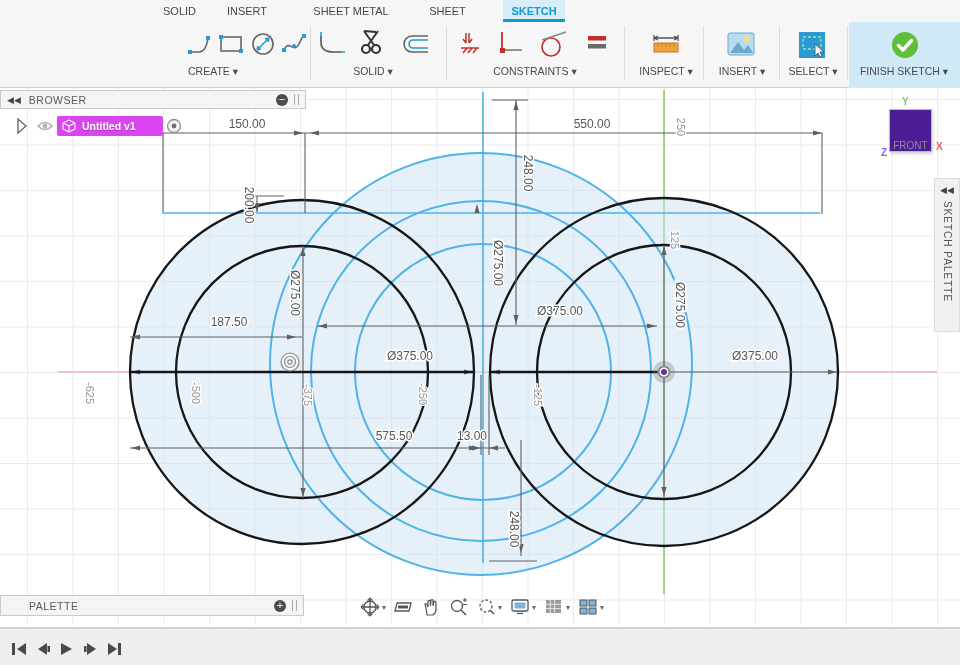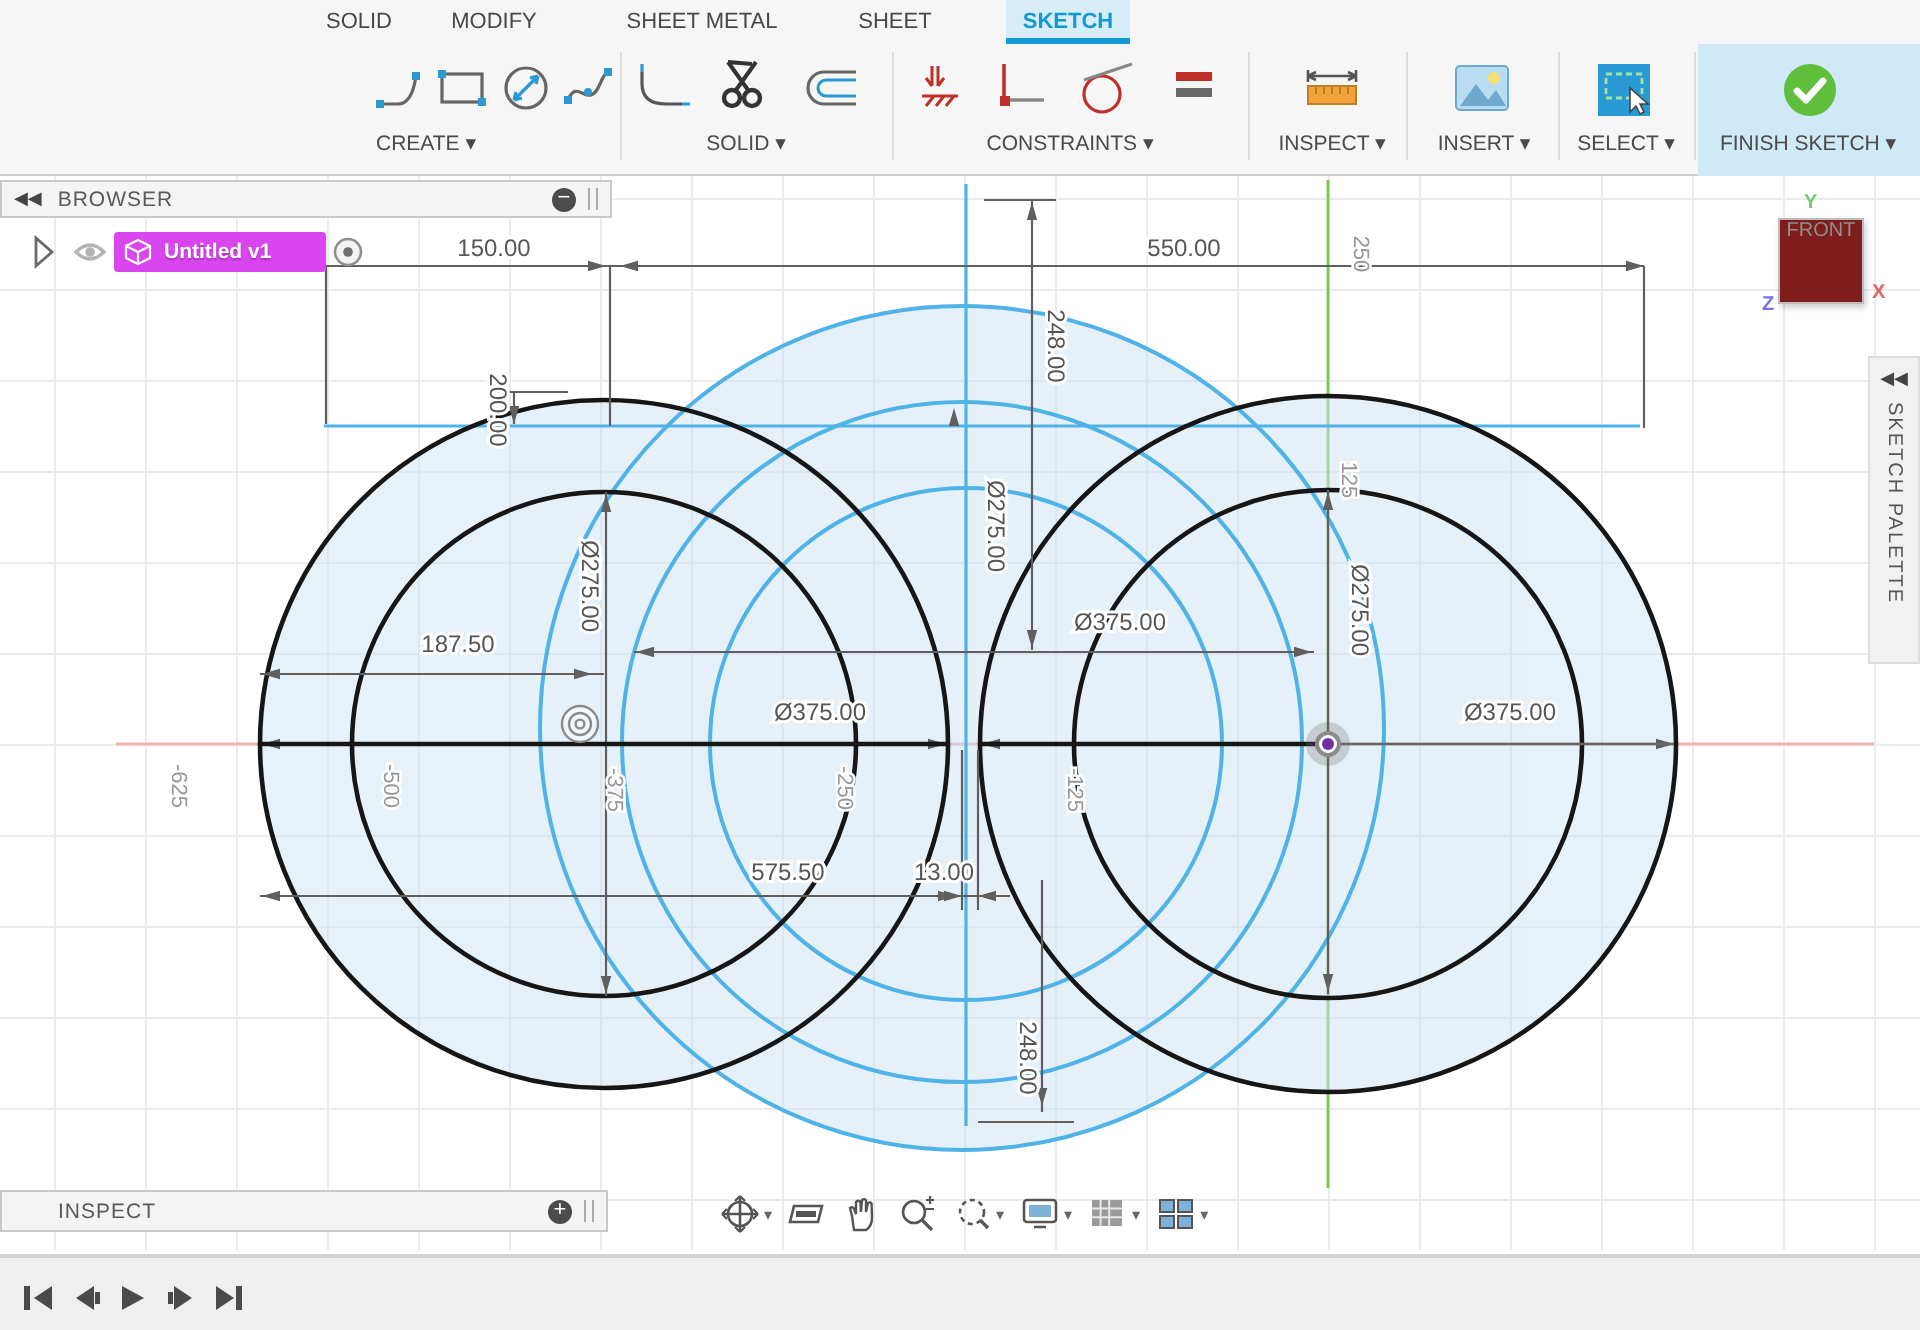--- a/index.html
+++ b/index.html
@@ -22,22 +22,22 @@
     background-size:45.5px 45.5px;background-position:27px 11px;z-index:1}
   #sketch-svg{position:absolute;left:0;top:88px;z-index:2}
   text.dim{font:12px "Liberation Sans",sans-serif;fill:#565656;stroke:#ffffff;stroke-width:3px;paint-order:stroke;text-anchor:middle}
   text.grid{font:11px "Liberation Sans",sans-serif;fill:#979797;stroke:#ffffff;stroke-width:2.5px;paint-order:stroke;text-anchor:middle}
   
   .panel-hdr{position:absolute;background:#f4f4f4;border:1px solid #c9c9c9;display:flex;align-items:center;font-size:10.5px;color:#5a5a5a;z-index:10}
   .grip{width:5px;height:11px;border-left:1px solid #ababab;border-right:1px solid #ababab;margin-left:6px}
   .circ-btn{width:12px;height:12px;border-radius:50%;background:#4c4c4c;color:#fff;font-size:11px;line-height:11px;text-align:center;margin-left:auto}
   #untitled-chip{position:absolute;left:57px;top:116px;width:106px;height:20px;background:#d946ef;border-radius:2px;display:flex;align-items:center;z-index:10}
   #untitled-chip span{color:#fff;font-size:10.5px;font-weight:bold;margin-left:4px;text-shadow:0 1px 1px rgba(0,0,0,.25)}
-  #viewcube{position:absolute;left:889px;top:109px;width:43px;height:43px;background:#7f1d1d;border:1px solid #bdbdbd;box-shadow:1px 2px 3px rgba(0,0,0,.18);
-     display:flex;align-items:flex-start;justify-content:center;font-size:10px;color:#8f8f8f;z-index:10}
+  #viewcube{position:absolute;left:889px;top:109px;width:43px;height:43px;background:#4c1d95;border:1px solid #bdbdbd;box-shadow:1px 2px 3px rgba(0,0,0,.18);
+     display:flex;align-items:flex-end;justify-content:center;font-size:10px;color:#8f8f8f;z-index:10}
   .axis-lbl{position:absolute;font-size:10px;font-weight:bold;z-index:10}
   #palette-tab{position:absolute;left:934px;top:178px;width:26px;height:154px;background:#f1f1f1;border:1px solid #dcdcdc;z-index:10;
      display:flex;flex-direction:column;align-items:center;padding-top:6px}
   #palette-tab .vtxt{writing-mode:vertical-rl;font-size:10px;color:#555;letter-spacing:1px;margin-top:6px}
   .dblarrow{font-size:9px;color:#444;font-family:"DejaVu Sans",sans-serif}
   
   #navbar{position:absolute;left:358px;top:595px;height:24px;display:flex;align-items:center;gap:4px;z-index:10}
   .nav-btn{display:flex;align-items:center;gap:2px;padding:1px 2px}
   .caret{font-size:8px;color:#666;font-family:"DejaVu Sans",sans-serif}
   
@@ -152,21 +152,21 @@
     <text x="304" y="395" class="grid" transform="rotate(90 304 395)">-375</text>
     <text x="419" y="394" class="grid" transform="rotate(90 419 394)">-250</text>
     <text x="534" y="395" class="grid" transform="rotate(90 534 395)">-125</text>
     <text x="671" y="240" class="grid" transform="rotate(90 671 240)">125</text>
     <text x="677" y="127" class="grid" transform="rotate(90 677 127)">250</text>
   </svg>
 
 <div id="ribbon">
 
   <div class="tab" style="left:152px;width:55px">SOLID</div>
-  <div class="tab" style="left:212px;width:70px">MODIFY</div>
+  <div class="tab" style="left:212px;width:70px">INSERT</div>
   <div class="tab" style="left:303px;width:96px">SHEET METAL</div>
   <div class="tab" style="left:420px;width:55px">SHEET</div>
   <div class="tab active" style="left:503px;width:62px">SKETCH</div>
 
   <div id="finish-zone"></div>
 
   <div class="vsep" style="left:310px"></div>
   <div class="vsep" style="left:446px"></div>
   <div class="vsep" style="left:624px"></div>
   <div class="vsep" style="left:703px"></div>
@@ -306,21 +306,21 @@
     <path d="M9 2 L15 5 L15 11 L9 14 L3 11 L3 5 Z M3 5 L9 8 L15 5 M9 8 L9 14" stroke="#fff" fill="none" stroke-width="1.1"></path>
   </svg>
   <span>Untitled v1</span>
 </div>
 <svg class="abs" style="left:164px;top:116px;z-index:10" width="20" height="20">
   <circle cx="10" cy="10" r="6.5" fill="#f2f2f2" stroke="#8f8f8f" stroke-width="1.3"></circle>
     <circle cx="10" cy="10" r="2.4" fill="#6e6e6e"></circle>
 </svg>
 
 <div class="panel-hdr" style="left:0;top:595px;width:304px;height:21px;padding:0 6px">
-  <span style="margin-left:22px;letter-spacing:.5px">INSPECT</span>
+  <span style="margin-left:22px;letter-spacing:.5px">PALETTE</span>
   <span class="circ-btn">+</span>
   <span class="grip"></span>
 </div>
 
 <div id="navbar">
   <span class="nav-btn">
     <svg width="20" height="20">
         <circle cx="10" cy="10" r="6" stroke="#555" fill="none" stroke-width="1.3"></circle>
       <path d="M10 1 L10 19 M1 10 L19 10" stroke="#555" stroke-width="1.3"></path>
       <path d="M10 1 l-2.5 2.5 M10 1 l2.5 2.5 M10 19 l-2.5 -2.5 M10 19 l2.5 -2.5 M1 10 l2.5 -2.5 M1 10 l2.5 2.5 M19 10 l-2.5 -2.5 M19 10 l-2.5 2.5" stroke="#555" fill="none" stroke-width="1.1"></path>

